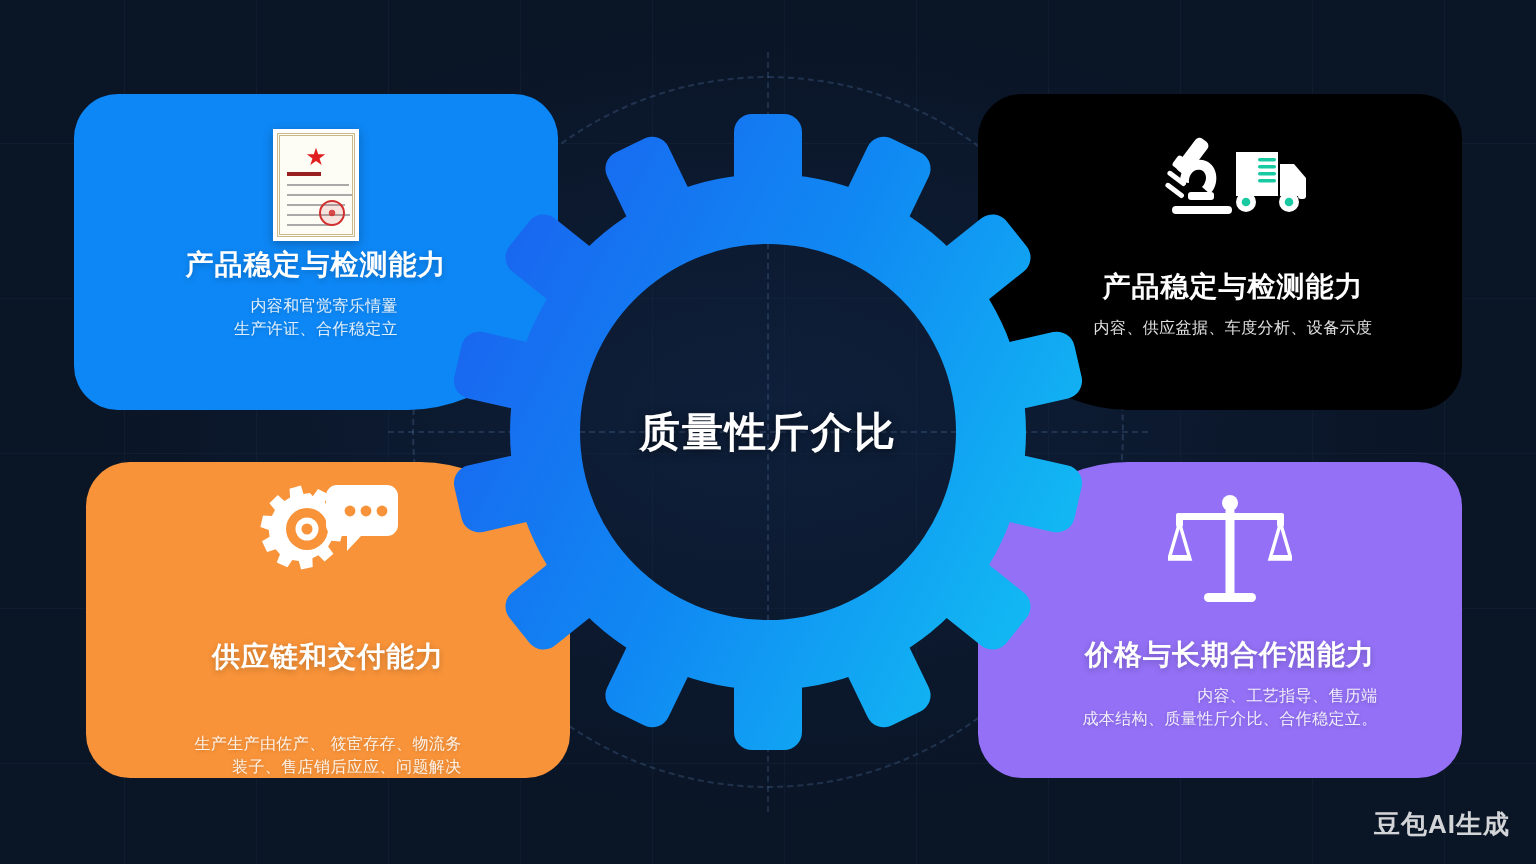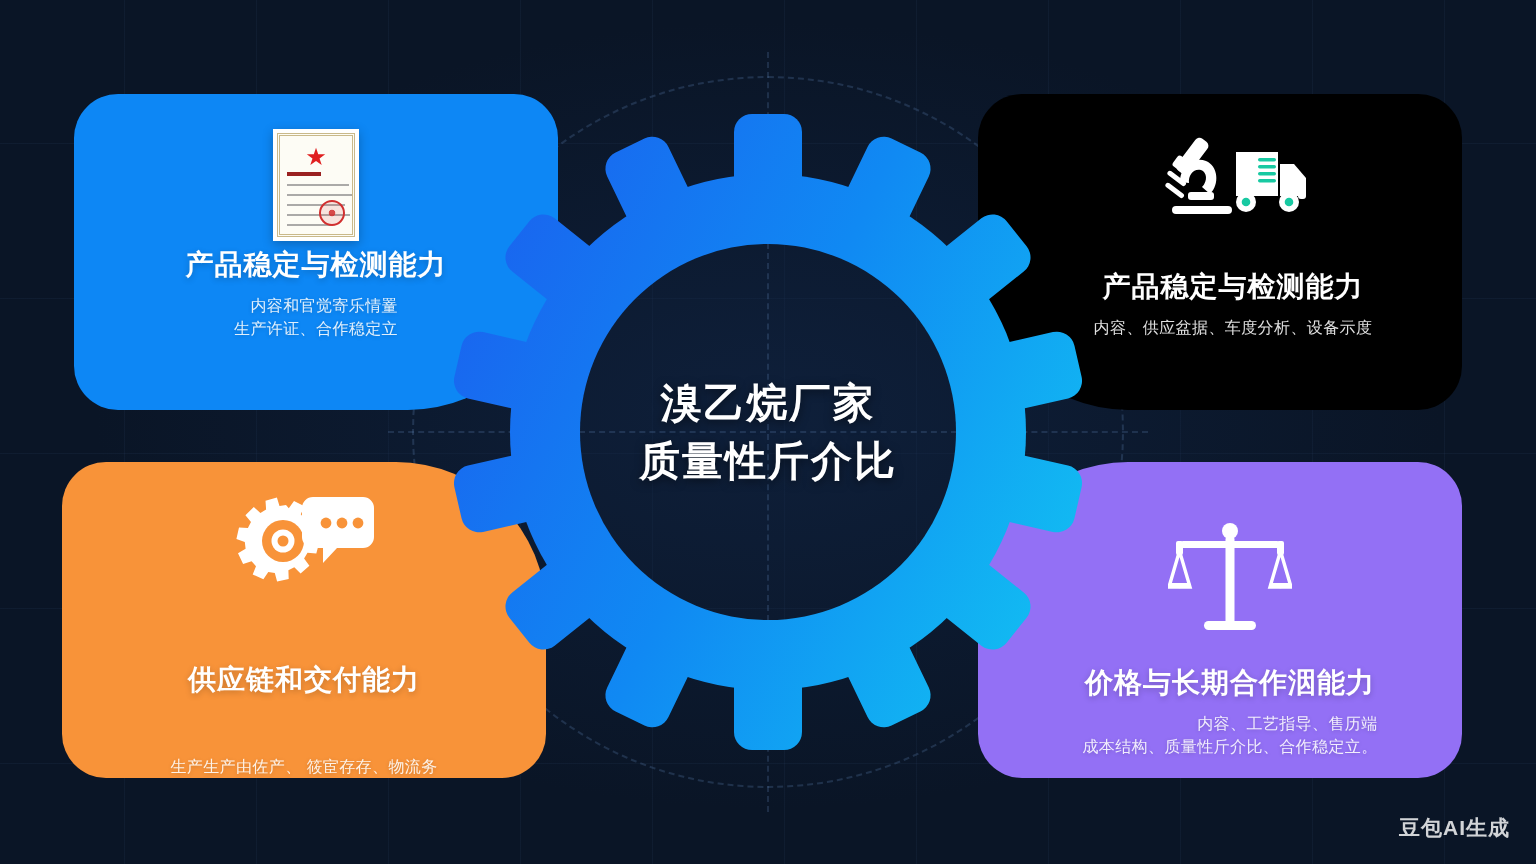--- a/index.html
+++ b/index.html
@@ -111,33 +111,33 @@
   #card-testing {
     left:978px; top:94px;
     background:#000000;
     border-radius:44px 44px 44px 150px;
     align-items:center;
   }
   #card-testing .inner-shift { padding-left:26px; width:100%; display:flex; flex-direction:column; align-items:center; }
 
   
   #card-supply {
-    left:62px; top:462px;
+    left:86px; top:462px;
     background:#f89339;
     border-radius:44px 150px 44px 44px;
     gap:46px;
   }
 
   
   #card-price {
     left:978px; top:462px;
     background:#9370f5;
     border-radius:150px 44px 44px 44px;
   }
-  #card-price .inner-shift { padding-left:20px; width:100%; display:flex; flex-direction:column; align-items:center;margin-top:28px; }
+  #card-price .inner-shift { padding-left:20px; width:100%; display:flex; flex-direction:column; align-items:center; }
 
   
   .cert {
     width:86px; height:112px;
     background:#ffffff;
     padding:4px;
     box-shadow:0 3px 10px rgba(0,0,0,0.25);
     position:relative;
   }
   .cert .cert-in {
@@ -179,21 +179,21 @@
       radial-gradient(circle, rgba(209,47,47,0.85) 40%, transparent 42%);
     border-radius:50%;
   }
 
   .ico { display:block; }
 
   
   .watermark {
     position:absolute;
     right:26px; bottom:22px;
-    font-size:21px;
+    font-size:26px;
     font-weight:bold;
     color:rgba(255,255,255,0.82);
     letter-spacing:1px;
     z-index:9;
   }
   .dashed-ring, .cross-h, .cross-v { position:absolute; z-index:2; pointer-events:none; }
   .dashed-ring {
     left:50%; top:50%;
     transform:translate(-50%,-50%);
     width:712px; height:712px;
@@ -291,20 +291,21 @@
 
         <path d="M82 10 h50 a11 11 0 0 1 11 11 v29 a11 11 0 0 1 -11 11 h-26 l-14 15 v-15 h-10 a11 11 0 0 1 -11 -11 v-29 a11 11 0 0 1 11 -11 z"></path>
         <circle cx="95" cy="36" r="5.4" fill="#f89339"></circle>
         <circle cx="111" cy="36" r="5.4" fill="#f89339"></circle>
         <circle cx="127" cy="36" r="5.4" fill="#f89339"></circle>
       </svg>
     </div>
     <div class="c-title">供应链和交付能力</div>
     <div class="c-sub">
       <div>生产生产由佐产、 筱宦存存、物流务</div>
+      <div>装子、售店销后应应、问题解决</div>
     </div>
   </div>
 
   <div class="card" id="card-price">
     <div class="inner-shift">
       <div class="icon-zone">
         <svg class="ico" width="124" height="116" viewBox="0 0 124 116" fill="#ffffff">
           <circle cx="62" cy="10" r="8"></circle>
           <rect x="57.5" y="16" width="9" height="86" rx="2"></rect>
           <rect x="12" y="20" width="100" height="7" rx="3.5"></rect>
@@ -391,19 +392,18 @@
             <circle cx="330" cy="330" r="258"></circle>
           </g>
           <circle cx="330" cy="330" r="188" fill="#000"></circle>
         </mask>
       </defs>
       <rect width="660" height="660" fill="url(#gearGrad)" mask="url(#gearMask)"></rect>
     </svg>
   </div>
 
   <div class="center-label">
-    <div class="l1">溴乙烷厂家</div>
     <div class="l2">质量性斤介比</div>
   </div>
 
   <div class="watermark">豆包AI生成</div>
 
 </div>
 
 </body></html>

